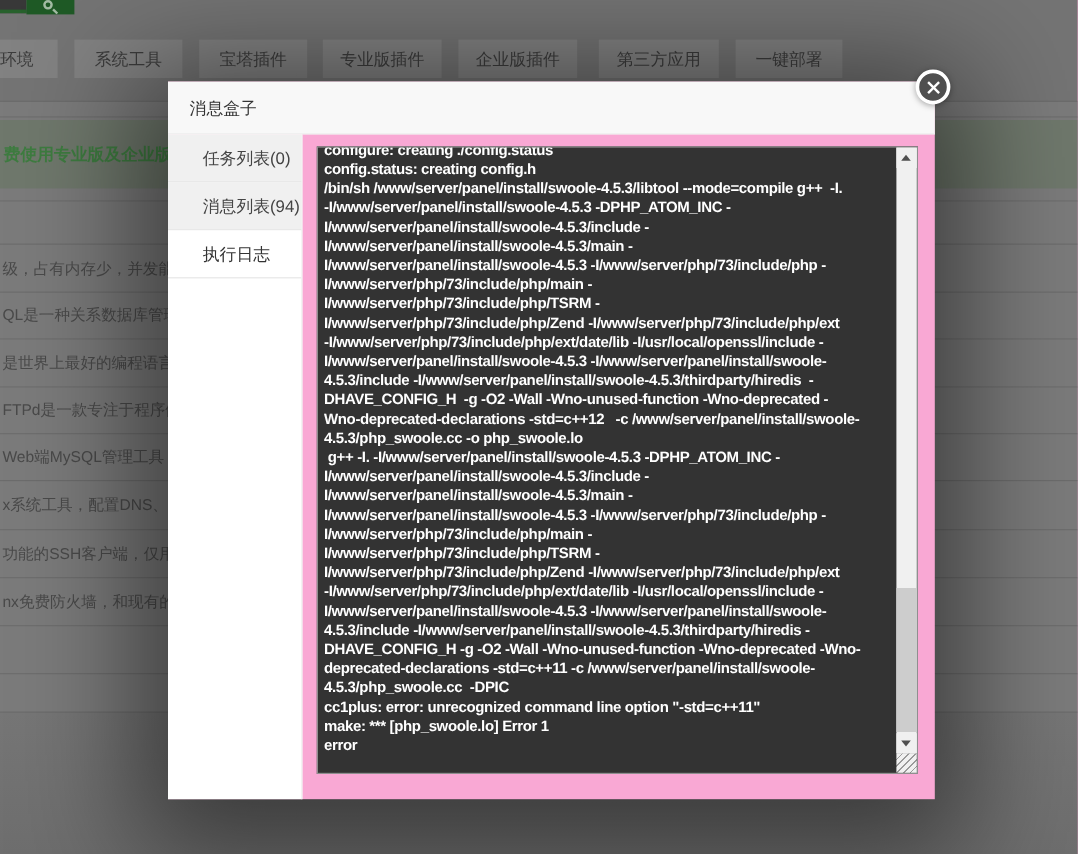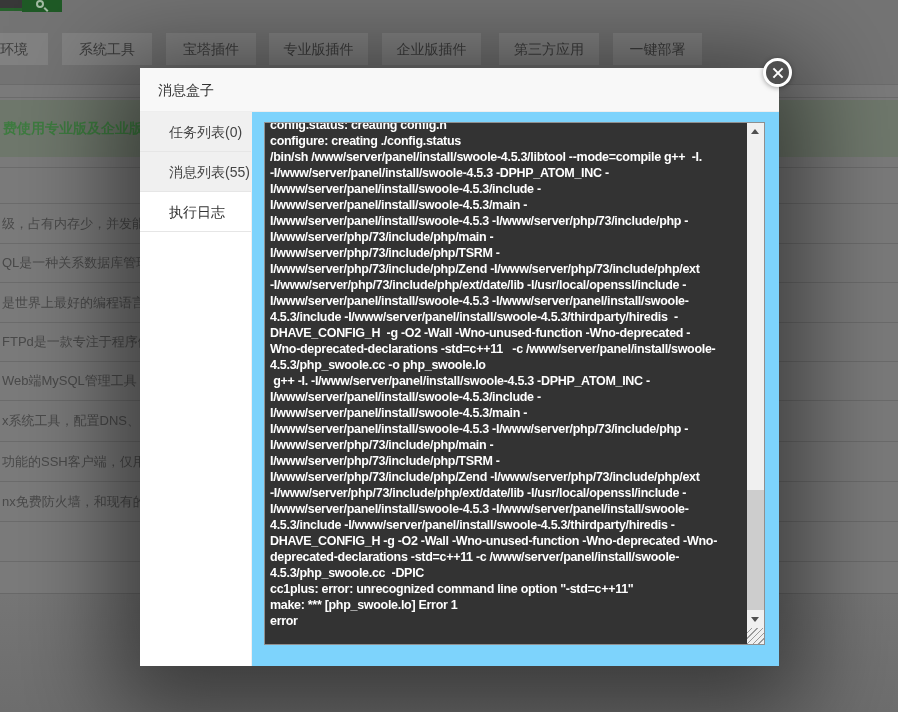--- a/index.html
+++ b/index.html
@@ -70,21 +70,21 @@
     white-space:nowrap; overflow:hidden;
   }
   .page-bottom {
     position:absolute; top:594px; bottom:0; left:0; right:0;
     background:linear-gradient(#767676,#6e6e6e);
   }
 
   
   .modal {
     position:absolute; left:140px; top:68px; width:639px; height:598px;
-    background:#7dd3fc;
+    background:#f9a8d4;
     box-shadow:0 18px 90px 28px rgba(0,0,0,0.5);
   }
   .modal-header {
     position:absolute; left:0; top:0; right:0; height:44px;
     background:#f8f8f8; border-bottom:1px solid #eee;
     line-height:44px; padding-left:18px;
     font-size:14px; color:#333;
   }
   .close-btn {
     position:absolute; top:-10px; right:-13px; width:29px; height:29px;
@@ -207,43 +207,43 @@
 
 <div class="modal">
   <div class="modal-header">
     <span>消息盒子</span>
   </div>
   <div class="close-btn"></div>
 
   <div class="sidebar">
     <div>
         <div class="mtab">任务列表(0)</div>
-        <div class="mtab">消息列表(55)</div>
+        <div class="mtab">消息列表(94)</div>
         <div class="mtab active">执行日志</div>
       </div>
   </div>
 
   <div class="console">
     <div class="log-view">
       <div class="log-content">
+          <div class="log-line">configure: creating ./config.status</div>
           <div class="log-line">config.status: creating config.h</div>
-          <div class="log-line">configure: creating ./config.status</div>
           <div class="log-line">/bin/sh /www/server/panel/install/swoole-4.5.3/libtool --mode=compile g++  -I.</div>
           <div class="log-line">-I/www/server/panel/install/swoole-4.5.3 -DPHP_ATOM_INC -</div>
           <div class="log-line">I/www/server/panel/install/swoole-4.5.3/include -</div>
           <div class="log-line">I/www/server/panel/install/swoole-4.5.3/main -</div>
           <div class="log-line">I/www/server/panel/install/swoole-4.5.3 -I/www/server/php/73/include/php -</div>
           <div class="log-line">I/www/server/php/73/include/php/main -</div>
           <div class="log-line">I/www/server/php/73/include/php/TSRM -</div>
           <div class="log-line">I/www/server/php/73/include/php/Zend -I/www/server/php/73/include/php/ext</div>
           <div class="log-line">-I/www/server/php/73/include/php/ext/date/lib -I/usr/local/openssl/include -</div>
           <div class="log-line">I/www/server/panel/install/swoole-4.5.3 -I/www/server/panel/install/swoole-</div>
           <div class="log-line">4.5.3/include -I/www/server/panel/install/swoole-4.5.3/thirdparty/hiredis  -</div>
           <div class="log-line">DHAVE_CONFIG_H  -g -O2 -Wall -Wno-unused-function -Wno-deprecated -</div>
-          <div class="log-line">Wno-deprecated-declarations -std=c++11   -c /www/server/panel/install/swoole-</div>
+          <div class="log-line">Wno-deprecated-declarations -std=c++12   -c /www/server/panel/install/swoole-</div>
           <div class="log-line">4.5.3/php_swoole.cc -o php_swoole.lo</div>
           <div class="log-line"> g++ -I. -I/www/server/panel/install/swoole-4.5.3 -DPHP_ATOM_INC -</div>
           <div class="log-line">I/www/server/panel/install/swoole-4.5.3/include -</div>
           <div class="log-line">I/www/server/panel/install/swoole-4.5.3/main -</div>
           <div class="log-line">I/www/server/panel/install/swoole-4.5.3 -I/www/server/php/73/include/php -</div>
           <div class="log-line">I/www/server/php/73/include/php/main -</div>
           <div class="log-line">I/www/server/php/73/include/php/TSRM -</div>
           <div class="log-line">I/www/server/php/73/include/php/Zend -I/www/server/php/73/include/php/ext</div>
           <div class="log-line">-I/www/server/php/73/include/php/ext/date/lib -I/usr/local/openssl/include -</div>
           <div class="log-line">I/www/server/panel/install/swoole-4.5.3 -I/www/server/panel/install/swoole-</div>

